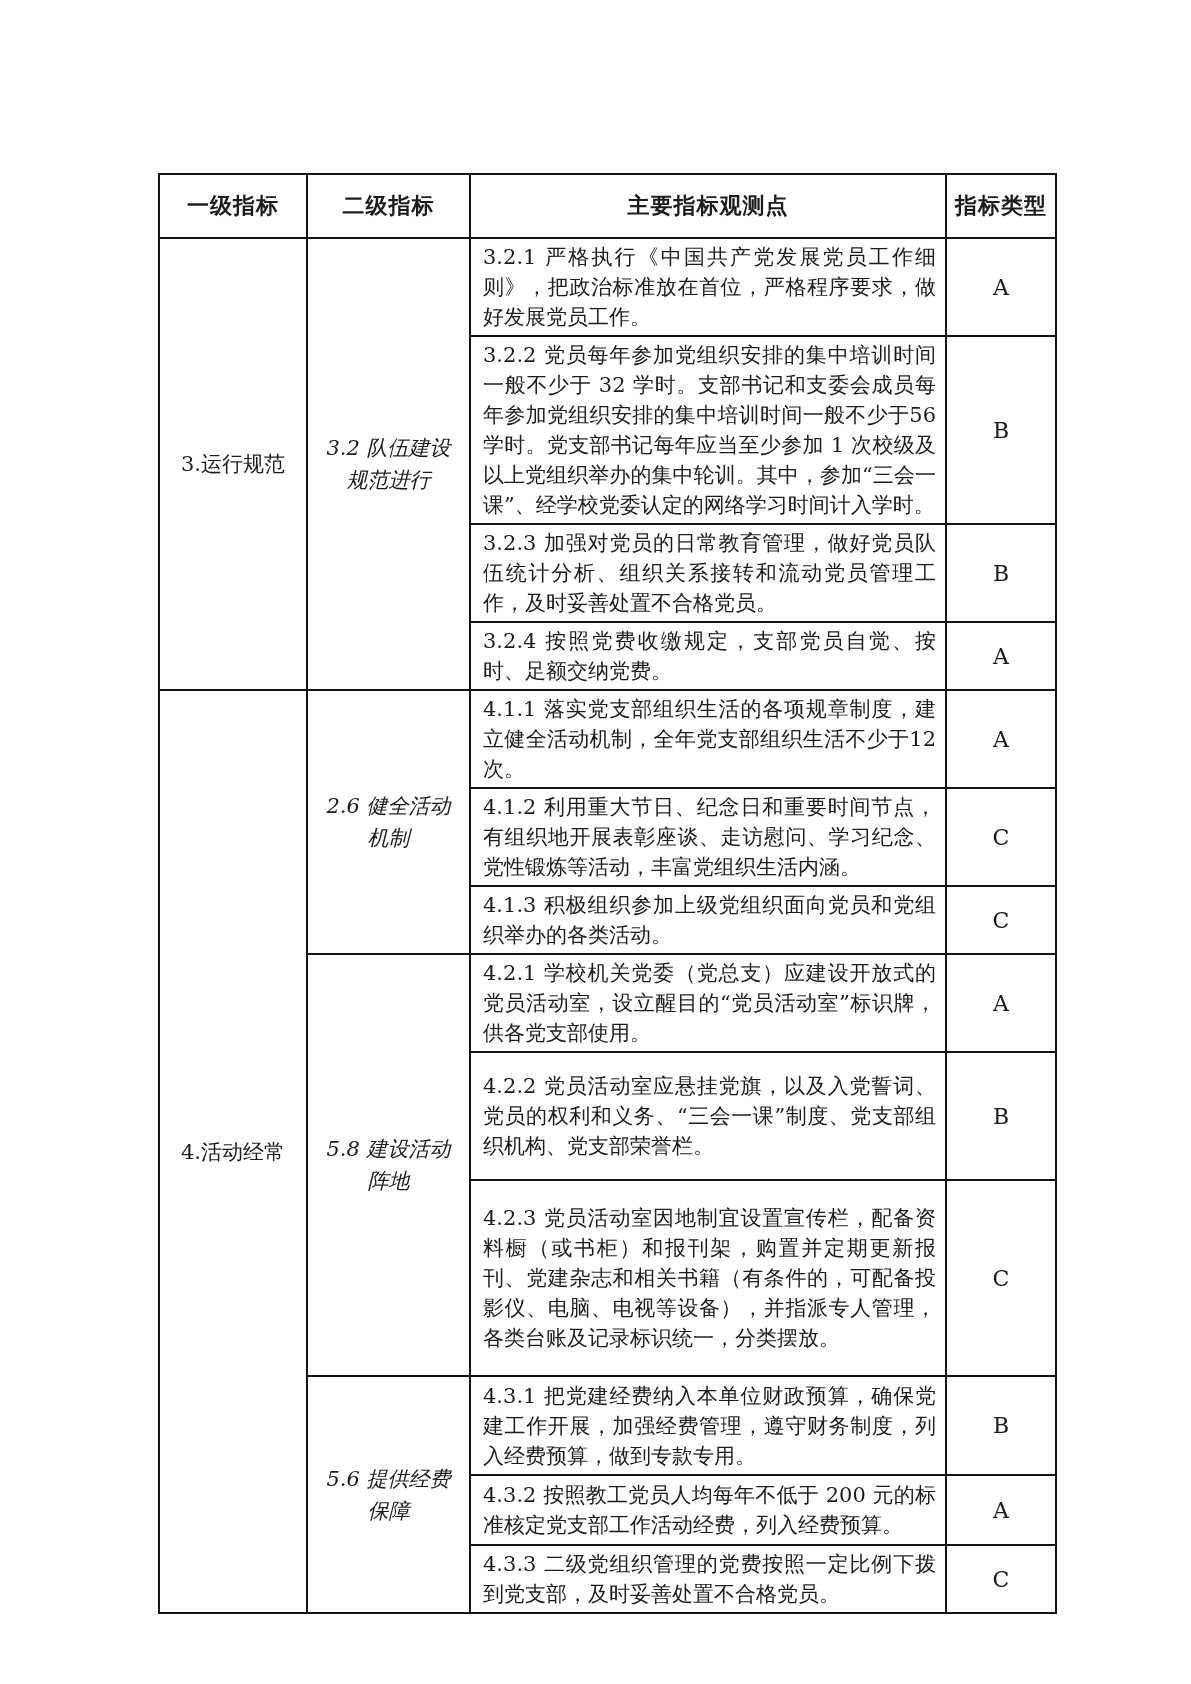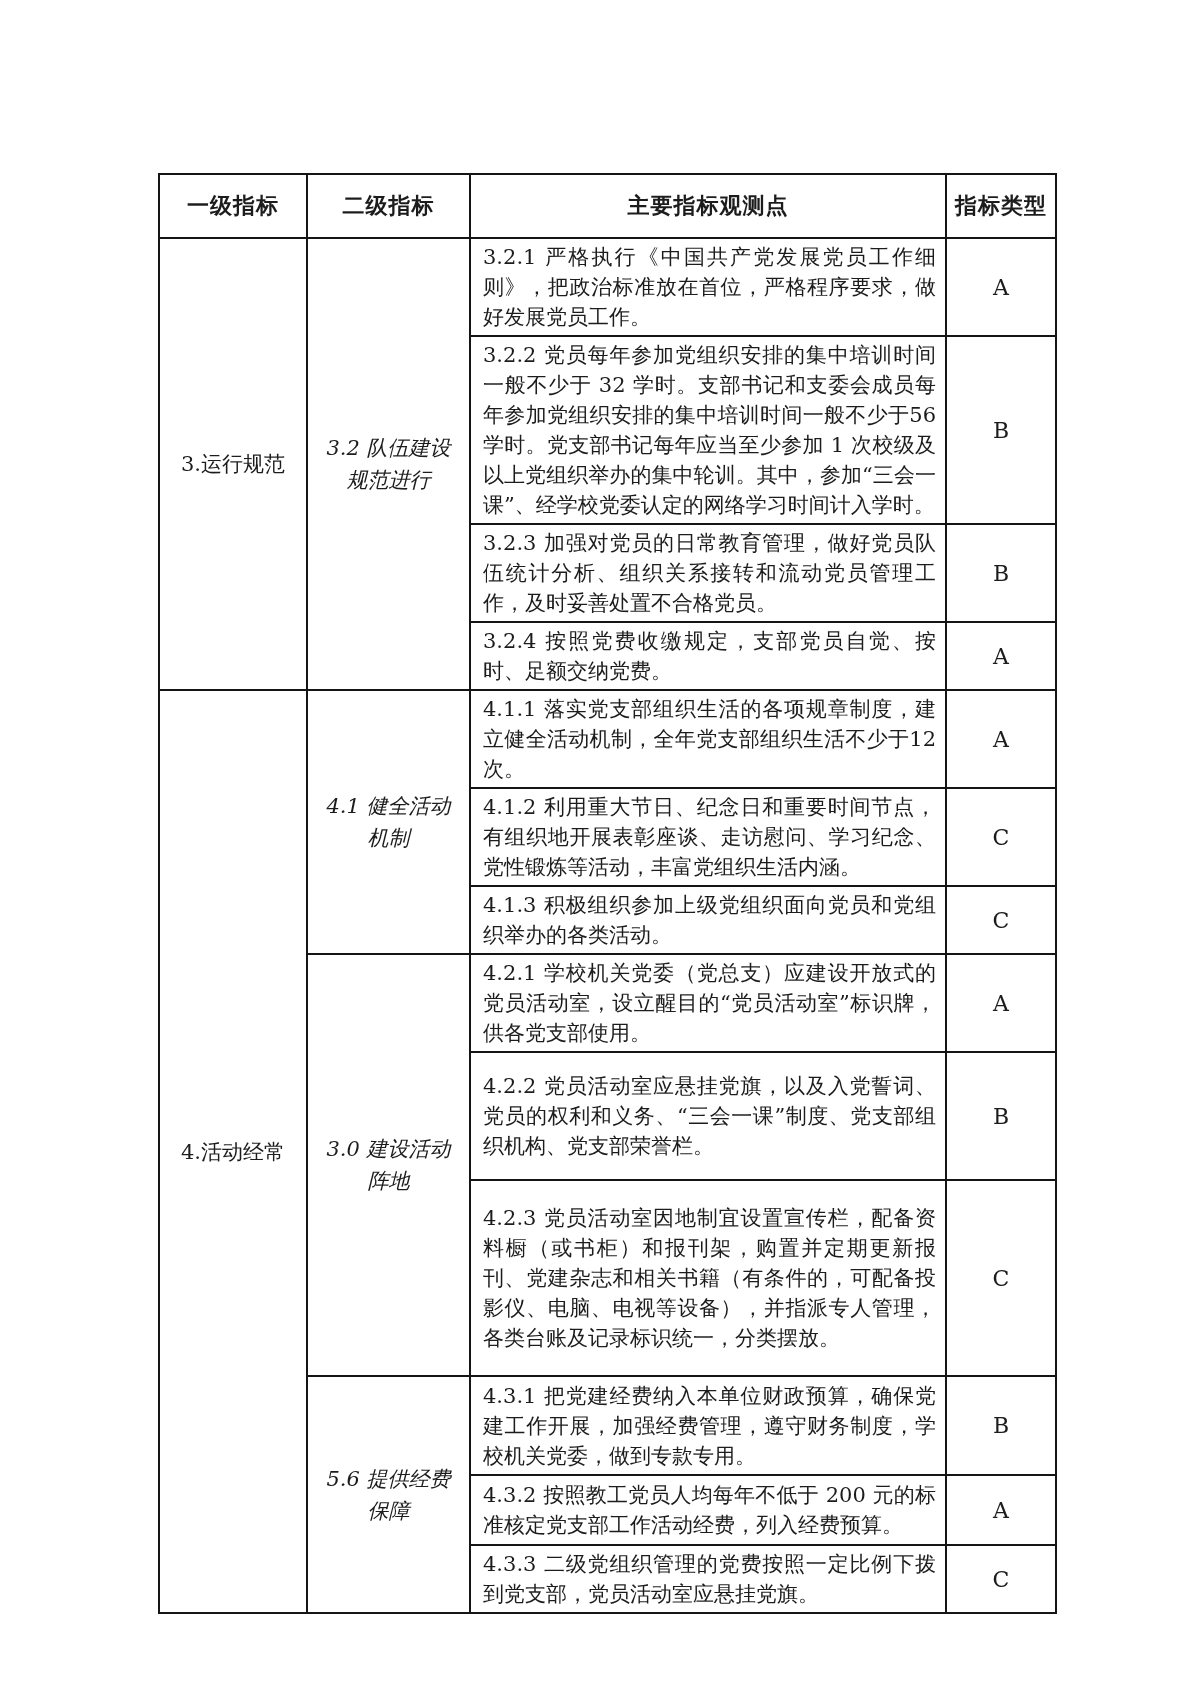--- a/index.html
+++ b/index.html
@@ -94,60 +94,60 @@
     <td class="c4">B</td>
   </tr>
   <tr style="height:62px">
     <td class="c3">3.2.4 按照党费收缴规定，支部党员自觉、按时、足额交纳党费。</td>
     <td class="c4">A</td>
   </tr>
 
   <tr style="height:64px">
     <td class="c1" rowspan="9">4.活动经常</td>
     <td class="c2" rowspan="3">
-      <span class="l2-line">4.1 健全活动</span>
+      <span class="l2-line">2.6 健全活动</span>
       <span class="l2-line">机制</span>
     </td>
     <td class="c3">4.1.1 落实党支部组织生活的各项规章制度，建立健全活动机制，全年党支部组织生活不少于12 次。</td>
     <td class="c4">A</td>
   </tr>
   <tr style="height:95px">
     <td class="c3">4.1.2 利用重大节日、纪念日和重要时间节点，有组织地开展表彰座谈、走访慰问、学习纪念、党性锻炼等活动，丰富党组织生活内涵。</td>
     <td class="c4">C</td>
   </tr>
   <tr style="height:65px">
     <td class="c3">4.1.3 积极组织参加上级党组织面向党员和党组织举办的各类活动。</td>
     <td class="c4">C</td>
   </tr>
   <tr style="height:96px">
     <td class="c2" rowspan="3">
-      <span class="l2-line">3.0 建设活动</span>
+      <span class="l2-line">5.8 建设活动</span>
       <span class="l2-line">阵地</span>
     </td>
     <td class="c3">4.2.1 学校机关党委（党总支）应建设开放式的党员活动室，设立醒目的“党员活动室”标识牌，供各党支部使用。</td>
     <td class="c4">A</td>
   </tr>
   <tr style="height:128px">
     <td class="c3">4.2.2 党员活动室应悬挂党旗，以及入党誓词、党员的权利和义务、“三会一课”制度、党支部组织机构、党支部荣誉栏。</td>
     <td class="c4">B</td>
   </tr>
   <tr style="height:196px">
     <td class="c3">4.2.3 党员活动室因地制宜设置宣传栏，配备资料橱（或书柜）和报刊架，购置并定期更新报刊、党建杂志和相关书籍（有条件的，可配备投影仪、电脑、电视等设备），并指派专人管理，各类台账及记录标识统一，分类摆放。</td>
     <td class="c4">C</td>
   </tr>
   <tr style="height:99px">
     <td class="c2" rowspan="3">
       <span class="l2-line">5.6 提供经费</span>
       <span class="l2-line">保障</span>
     </td>
-    <td class="c3">4.3.1 把党建经费纳入本单位财政预算，确保党建工作开展，加强经费管理，遵守财务制度，学校机关党委，做到专款专用。</td>
+    <td class="c3">4.3.1 把党建经费纳入本单位财政预算，确保党建工作开展，加强经费管理，遵守财务制度，列入经费预算，做到专款专用。</td>
     <td class="c4">B</td>
   </tr>
   <tr style="height:70px">
     <td class="c3">4.3.2 按照教工党员人均每年不低于 200 元的标准核定党支部工作活动经费，列入经费预算。</td>
     <td class="c4">A</td>
   </tr>
   <tr style="height:62px">
-    <td class="c3">4.3.3 二级党组织管理的党费按照一定比例下拨到党支部，党员活动室应悬挂党旗。</td>
+    <td class="c3">4.3.3 二级党组织管理的党费按照一定比例下拨到党支部，及时妥善处置不合格党员。</td>
     <td class="c4">C</td>
   </tr>
 </tbody>
   </table>
 
 </body></html>

